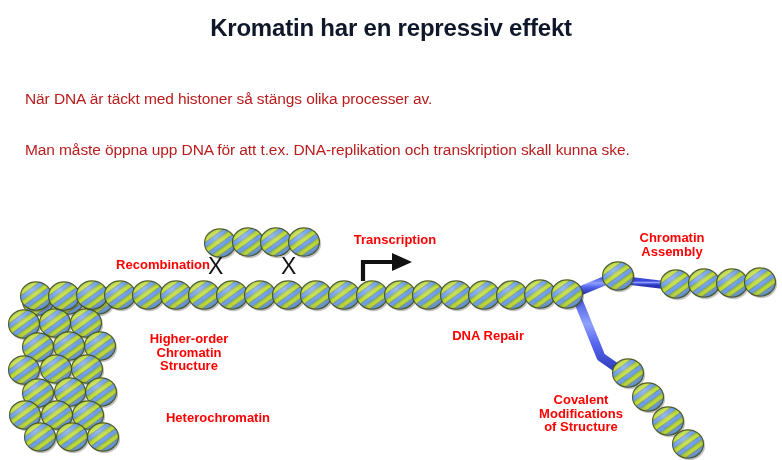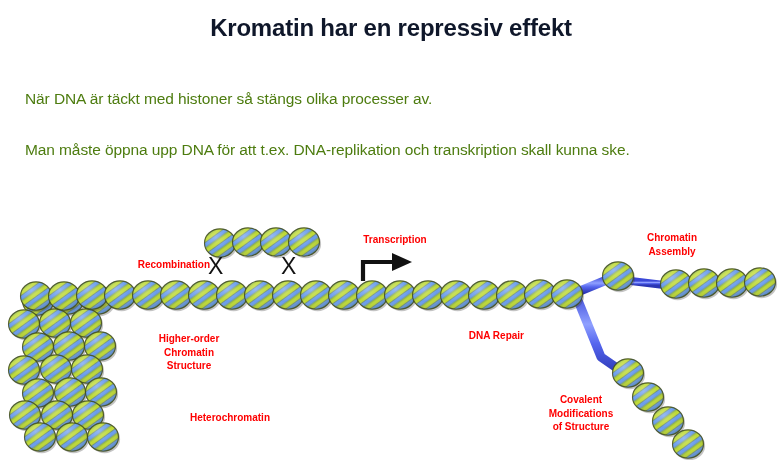--- a/index.html
+++ b/index.html
@@ -28,21 +28,21 @@
     font-weight: bold;
     color: #0f172a;
     letter-spacing: -0.2px;
   }
   .body-line {
     position: absolute;
     left: 25px;
     font-family: "Liberation Sans", sans-serif;
     font-size: 15.5px;
     font-weight: 400;
-    color: #4d7c0f;
+    color: #b91c1c;
     white-space: nowrap;
     letter-spacing: -0.1px;
   }
   .body-line-1 { top: 90px; }
   .body-line-2 { top: 141px; }
 
   
   #figure {
     position: absolute;
     left: 0;
@@ -52,21 +52,21 @@
   }
   #figure svg {
     display: block;
   }
 
   .fig-label {
     position: absolute;
     color: #fe0000;
     font-family: "Liberation Sans", sans-serif;
     font-weight: bold;
-    font-size: 10px;
+    font-size: 13px;
     line-height: 13.5px;
     white-space: pre;
     text-align: center;
   }
   .fig-label.left-align { text-align: right; }
 
   .xmark {
     position: absolute;
     color: #111111;
     font-family: "Liberation Sans", sans-serif;

